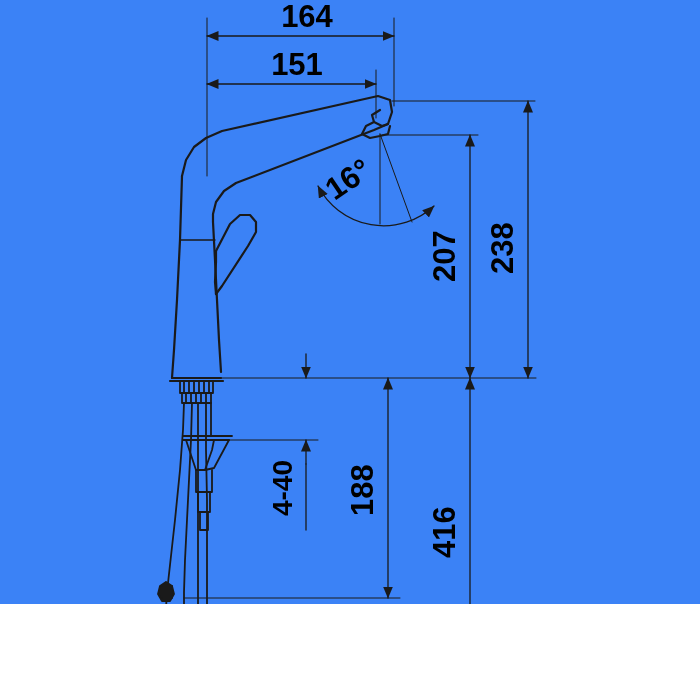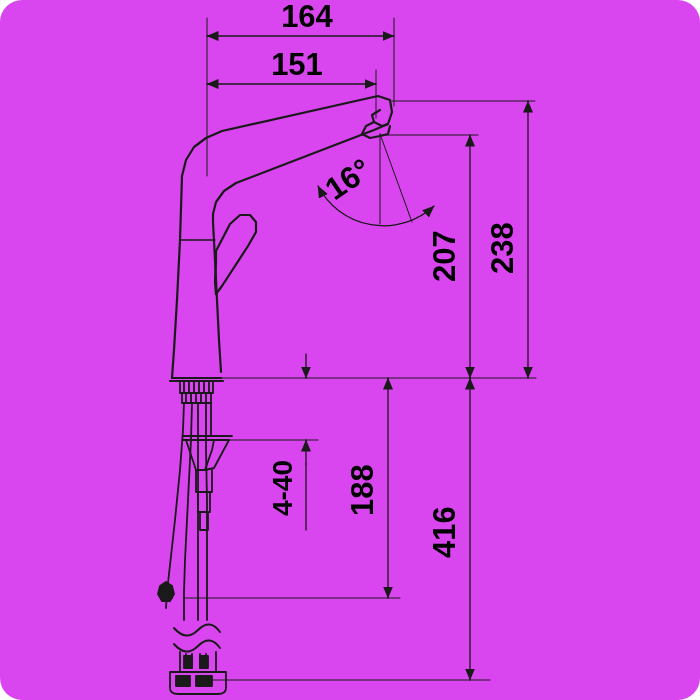--- a/index.html
+++ b/index.html
@@ -7,24 +7,23 @@
     margin: 0;
     padding: 0;
     background: #ffffff;
   }
   body {
     font-family: "Liberation Sans", sans-serif;
   }
   #drawing-root {
     position: relative;
     width: 700px;
-    height: 700px;
-    background: #d946ef;
+    height: 604px;
+    background: #3b82f6;
     overflow: hidden;
-    border-radius: 22px;
   }
   #drawing-svg {
     display: block;
     width: 700px;
     height: 700px;
   }
   .dim-text {
     font-family: "Liberation Sans", sans-serif;
     font-size: 31px;
     font-weight: 700;

